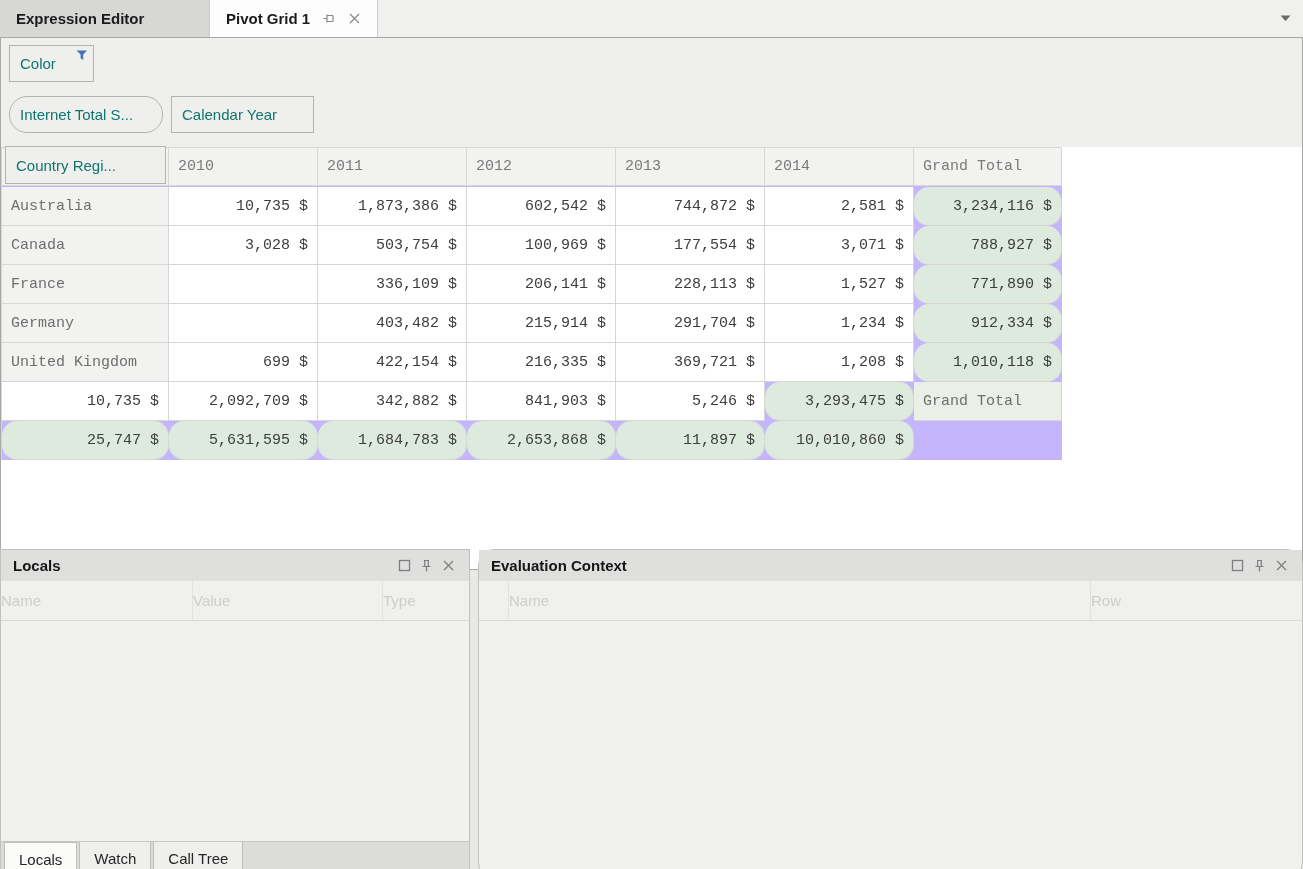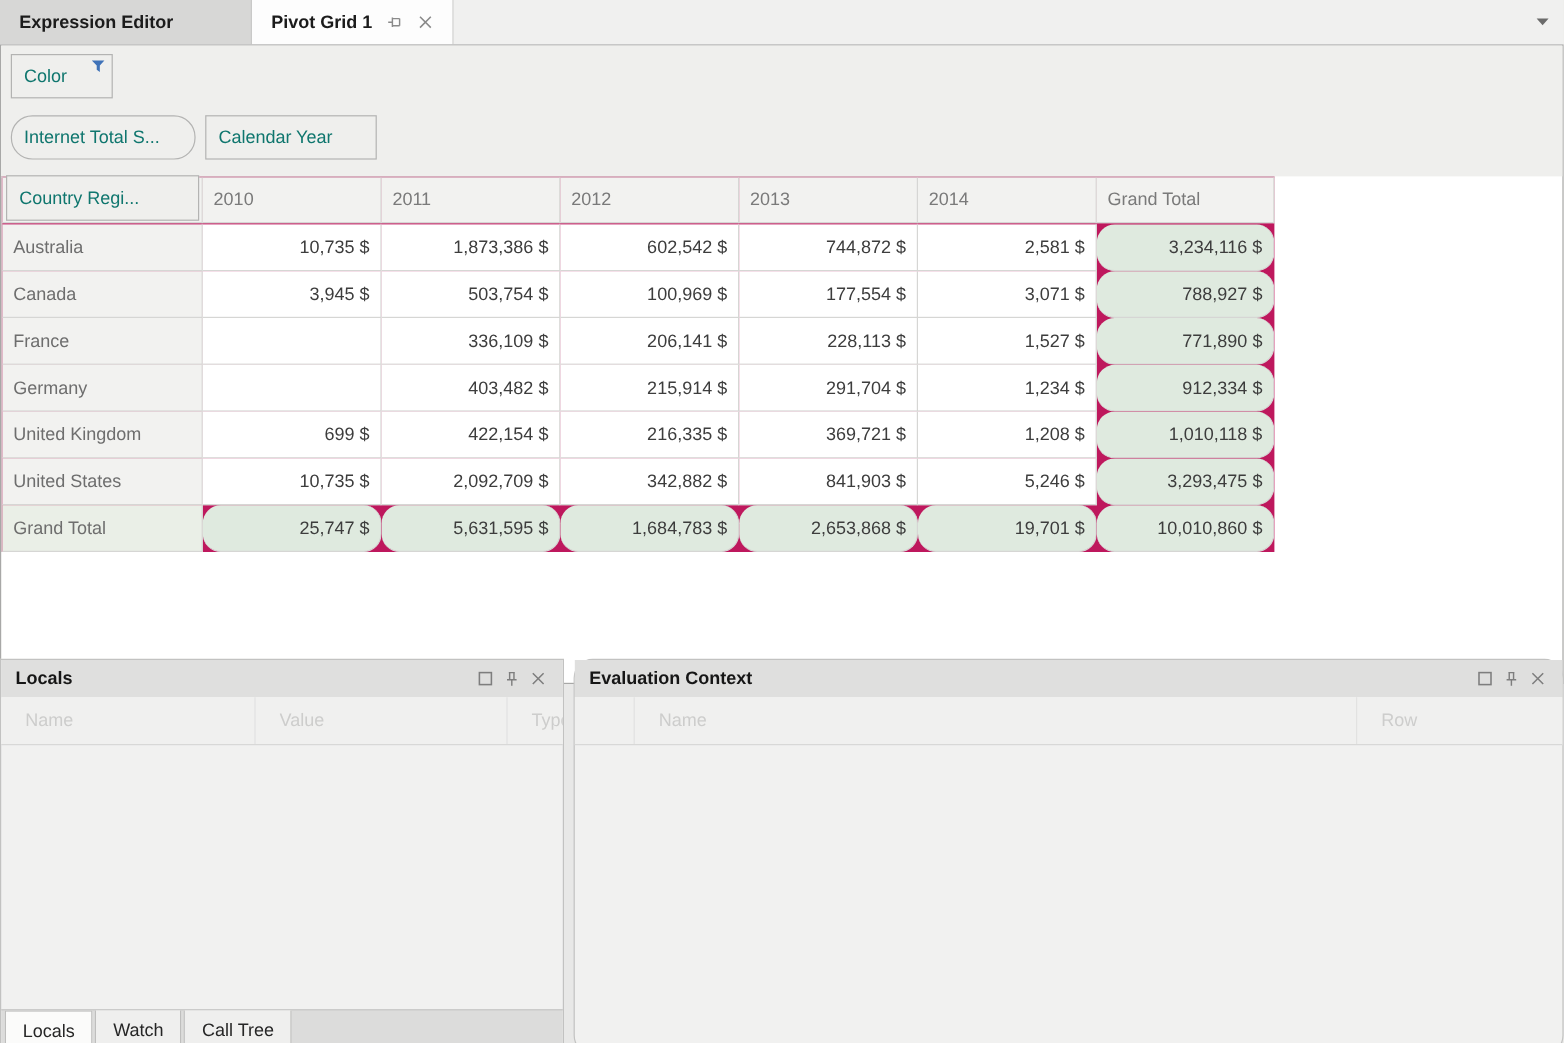--- a/index.html
+++ b/index.html
@@ -26,21 +26,21 @@
     padding:0 10px; cursor:default; }
   .btn-filter  { left:8px;  top:7px;  width:85px;  height:37px; }
   .btn-data    { left:8px;  top:58px; width:154px; height:37px;border-radius:18px; }
   .btn-column  { left:170px;top:58px; width:143px; height:37px; }
   .btn-row     { left:4px;  top:108px;width:161px; height:38px; z-index:3; }
   .funnel { position:absolute; right:5px; top:4px; }
 
   .pt { position:absolute; left:0; top:109px; display:grid;
     grid-template-columns:167px 149px 149px 149px 149px 149px 148px;
     grid-auto-rows:39px; border-top:1px solid #d6d6d4; border-left:1px solid #d6d6d4;
-    background:#be185d; z-index:2; }
+    background:#c4b5fd; z-index:2;font-family:Liberation Mono, monospace; }
   .pt > div { border-right:1px solid #d6d6d4; border-bottom:1px solid #d6d6d4;
     font-size:15px; display:flex; align-items:center; overflow:hidden; white-space:nowrap; }
   .pt .h { background:#f2f2f0; color:#7a7a7a; padding-left:9px; height:38px; }
   .pt .corner { background:#f2f2f0; height:38px; }
   .pt .r { background:#f2f2f0; color:#6e6e6e; padding-left:9px; }
   .pt .v { background:#ffffff; color:#3d3d3d; justify-content:flex-end; padding-right:9px; }
   .pt .g { background:var(--gt-green,#dfeadf);border-radius:15px; }
   .pt .tr-hdr { background:var(--gt-row-hdr,#eaefe7); }
 
   
@@ -49,21 +49,21 @@
   .panel-locals { left:0; width:470px; }
   .panel-eval { left:478px; width:825px;border-radius:16px; }
   .panel-caption { height:31px; background:#dfdfde; display:flex; align-items:center;
     padding:0 10px 0 12px; }
   .panel-title { font-size:15px; font-weight:bold; color:#161616; flex:1; }
   .panel-btn { display:inline-flex; align-items:center; justify-content:center;
     width:22px; height:20px; cursor:default; }
   .grid-head { display:flex; height:40px; border-bottom:1px solid #d8d8d7;
     background:#f0f0ef; }
   .grid-head > div { border-right:1px solid #e2e2e1; color:#cdcdcc; font-size:15px;
-    display:flex; align-items:center; padding-left:0; overflow:hidden;margin-left:20px; }
+    display:flex; align-items:center; padding-left:0; overflow:hidden; }
   .grid-head > div:last-child { border-right:none; }
 
   .locals-tabs { position:absolute; left:0; bottom:0; width:100%; height:37px;
     background:#dcdcdb; border-top:1px solid #c6c6c5; padding-left:3px;
     display:flex; align-items:flex-start; }
   .bottom-tab { height:34px; border:1px solid #bebebd; border-top:none;
     background:#efefee; color:#262626; font-size:15px; display:flex;
     align-items:center; padding:0 14px; margin-right:2px; cursor:default; }
   .bottom-tab.active { background:#fbfbfa; border-top:1px solid #bebebd; height:35px; }
 
@@ -126,21 +126,21 @@
       <div class="h">2014</div>
       <div class="h">Grand Total</div>
       <div class="r">Australia</div>
       <div class="v">10,735 $</div>
       <div class="v">1,873,386 $</div>
       <div class="v">602,542 $</div>
       <div class="v">744,872 $</div>
       <div class="v">2,581 $</div>
       <div class="v g">3,234,116 $</div>
       <div class="r">Canada</div>
-      <div class="v">3,945 $</div>
+      <div class="v">3,028 $</div>
       <div class="v">503,754 $</div>
       <div class="v">100,969 $</div>
       <div class="v">177,554 $</div>
       <div class="v">3,071 $</div>
       <div class="v g">788,927 $</div>
       <div class="r">France</div>
       <div class="v"></div>
       <div class="v">336,109 $</div>
       <div class="v">206,141 $</div>
       <div class="v">228,113 $</div>
@@ -153,33 +153,32 @@
       <div class="v">291,704 $</div>
       <div class="v">1,234 $</div>
       <div class="v g">912,334 $</div>
       <div class="r">United Kingdom</div>
       <div class="v">699 $</div>
       <div class="v">422,154 $</div>
       <div class="v">216,335 $</div>
       <div class="v">369,721 $</div>
       <div class="v">1,208 $</div>
       <div class="v g">1,010,118 $</div>
-      <div class="r">United States</div>
       <div class="v">10,735 $</div>
       <div class="v">2,092,709 $</div>
       <div class="v">342,882 $</div>
       <div class="v">841,903 $</div>
       <div class="v">5,246 $</div>
       <div class="v g">3,293,475 $</div>
       <div class="r tr-hdr">Grand Total</div>
       <div class="v g">25,747 $</div>
       <div class="v g">5,631,595 $</div>
       <div class="v g">1,684,783 $</div>
       <div class="v g">2,653,868 $</div>
-      <div class="v g">19,701 $</div>
+      <div class="v g">11,897 $</div>
       <div class="v g">10,010,860 $</div>
     </div>
 </div>
 
 <div class="dock-panel panel-locals">
   <div class="panel-caption">
     <span class="panel-title">Locals</span>
     <span class="panel-btn">
       <svg width="13" height="13" viewBox="0 0 13 13">
         <rect x="1.5" y="1.5" width="10" height="10" fill="none" stroke="#7e7e7e" stroke-width="1.3"></rect>

